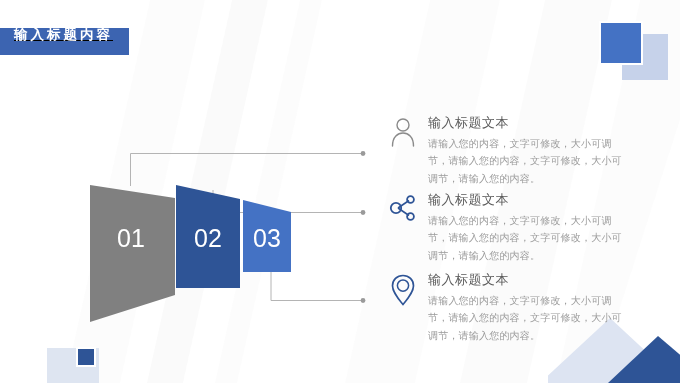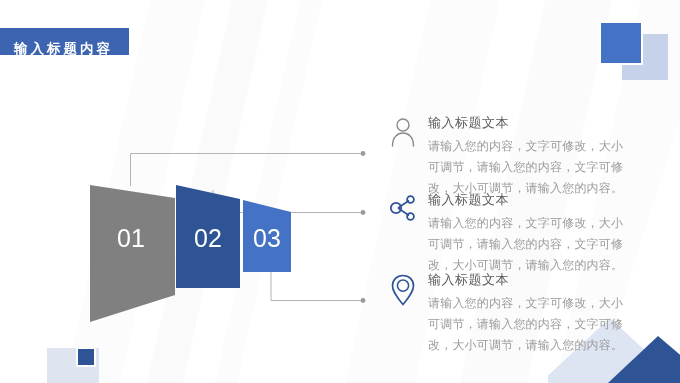--- a/index.html
+++ b/index.html
@@ -53,21 +53,22 @@
   }
 
   
   #title-box {
     position: absolute;
     left: 0px; top: 28px;
     height: 27px;
     padding: 0 16px 0 14px;
     background: #3c64b1;
     display: flex;
-    align-items: flex-end;
+    align-items: flex-start;
+    text-decoration: underline;
   }
   #title-box .title-text {
     color: #ffffff;
     font-size: 13.5px;
     letter-spacing: 3px;
     font-weight: 700;
     line-height: 1;
     white-space: nowrap;
   }
 
@@ -111,25 +112,26 @@
   .row-text { flex: 1 1 auto; padding-left: 8px; }
   .row-head {
     font-size: 13px;
     color: #5a5a5a;
     font-weight: 400;
     letter-spacing: 0.5px;
     line-height: 1.2;
     margin-bottom: 5px;
   }
   .row-body {
-    font-size: 12px;
+    font-size: 10px;
     color: #9b9b9b;
     line-height: 1.75;
     letter-spacing: 0.2px;
     width: 196px;
+    font-family: Liberation Mono, monospace;
   }
 
   #row-0 { left: 386px; top: 115px; }
   #row-1 { left: 386px; top: 192px; }
   #row-2 { left: 386px; top: 272px; }
 </style>
 </head>
 <body>
 
 <div id="slide">

